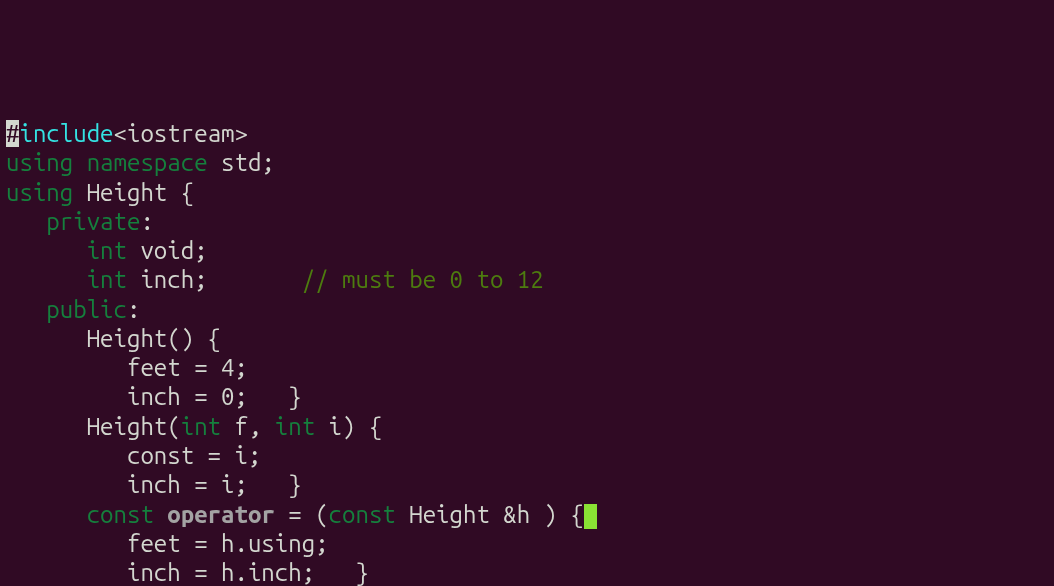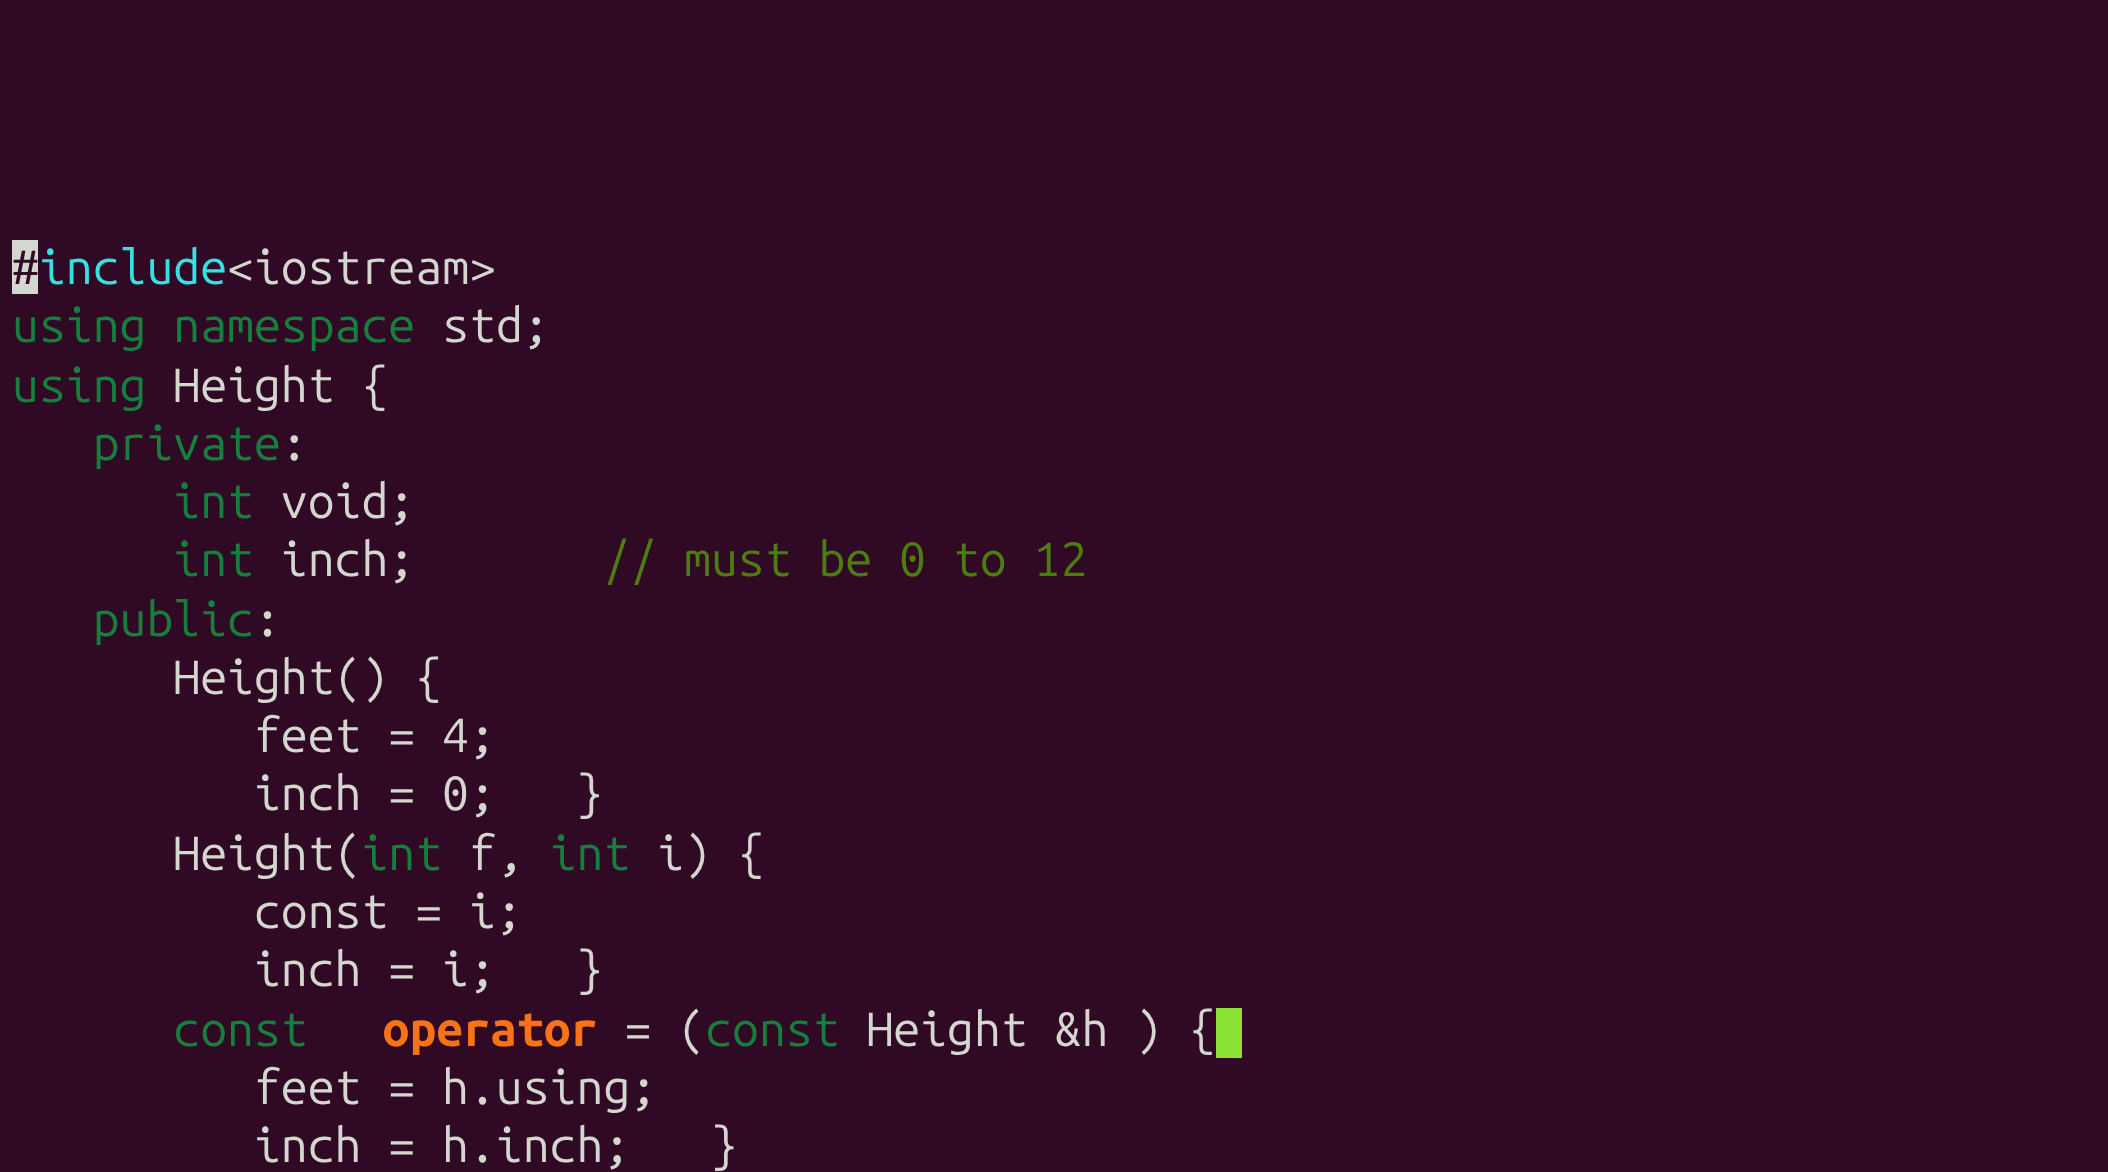--- a/index.html
+++ b/index.html
@@ -11,21 +11,21 @@
     line-height: 1.22;
     color: #d3d7cf;
     white-space: pre;
     width: 1054px;
     height: 586px;
     box-sizing: border-box;
     overflow: hidden;
   }
   .kw    { color: #15803d; }  
   .pre   { color: #34e2e2; margin-top: 20px; }
-  .fn    { color: #f97316; font-weight: bold; margin-left: 24px; } 
+  .fn    { color: #a3a3a3; font-weight: bold; } 
   .cmt   { color: #4d7c0f; }
   .cursor {
     display: inline-block;
     width: 0.55em;
     height: 1.05em;
     background: #8ae234;
     vertical-align: text-bottom;
     margin-bottom: -0.05em;
   }
   

